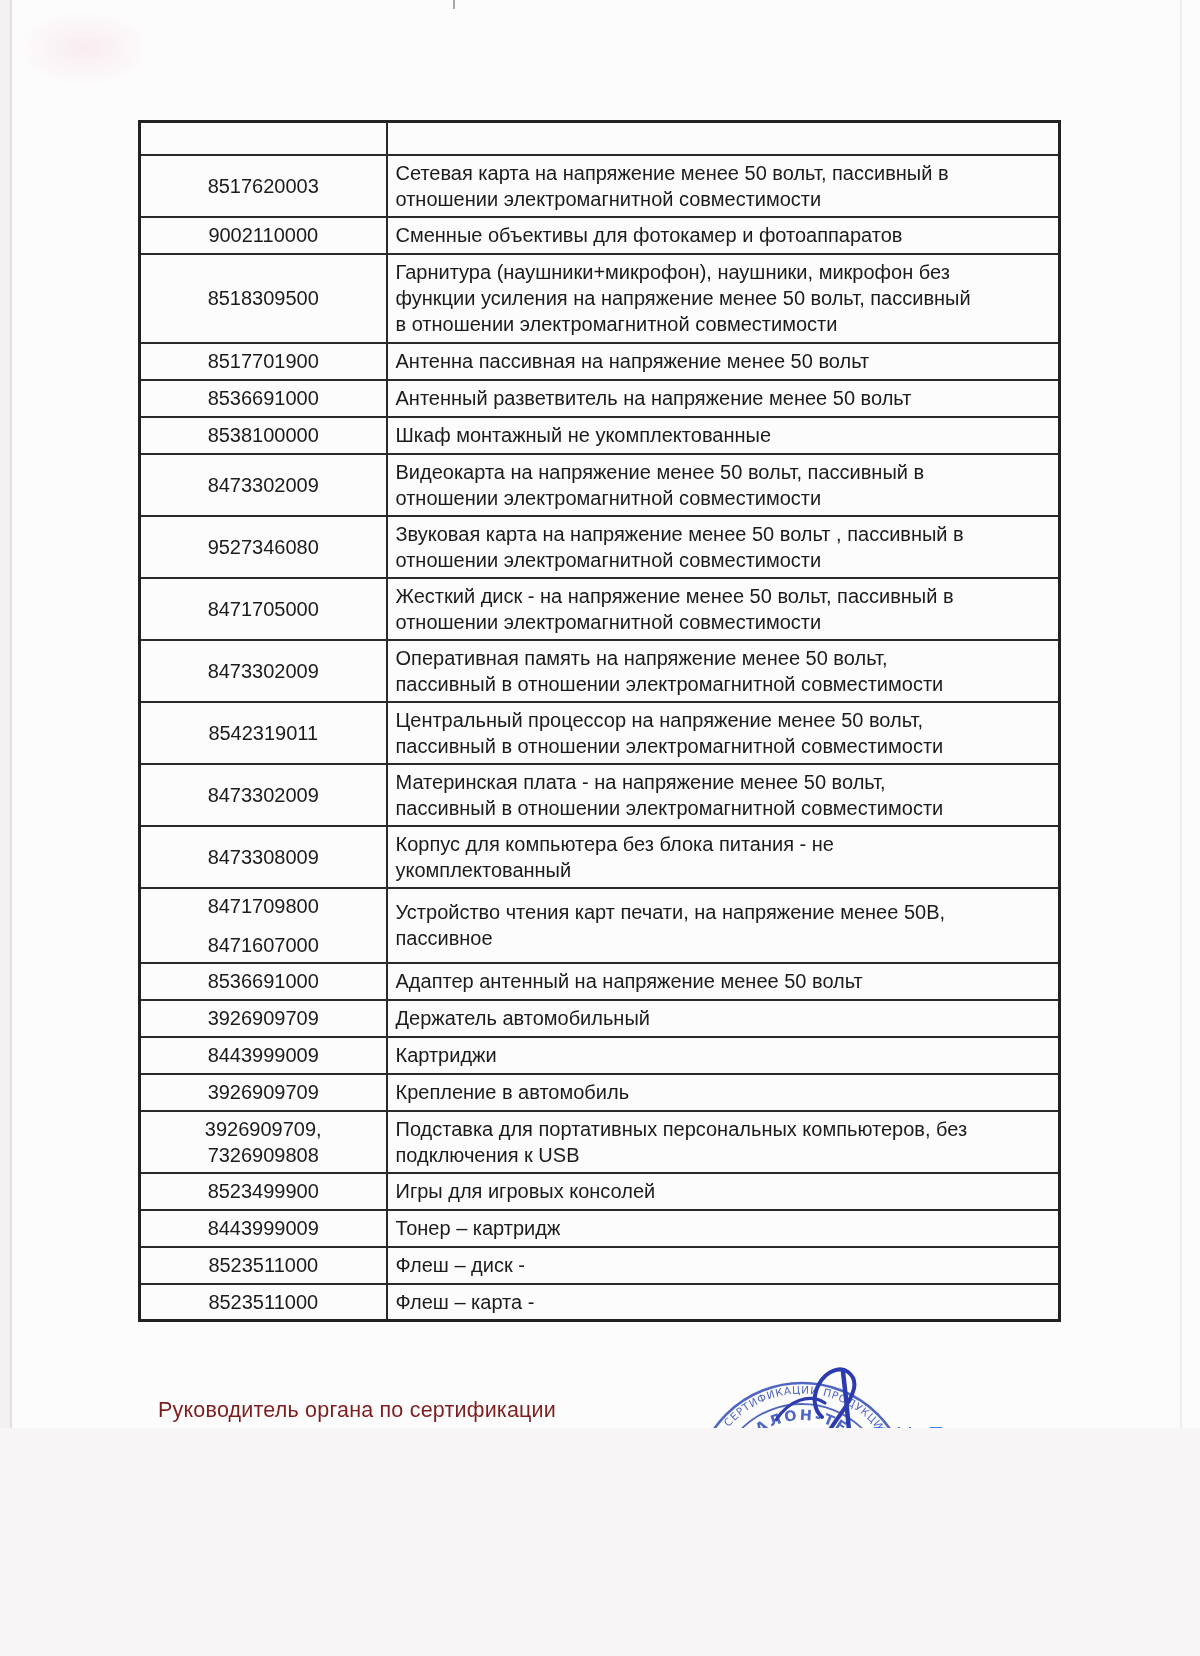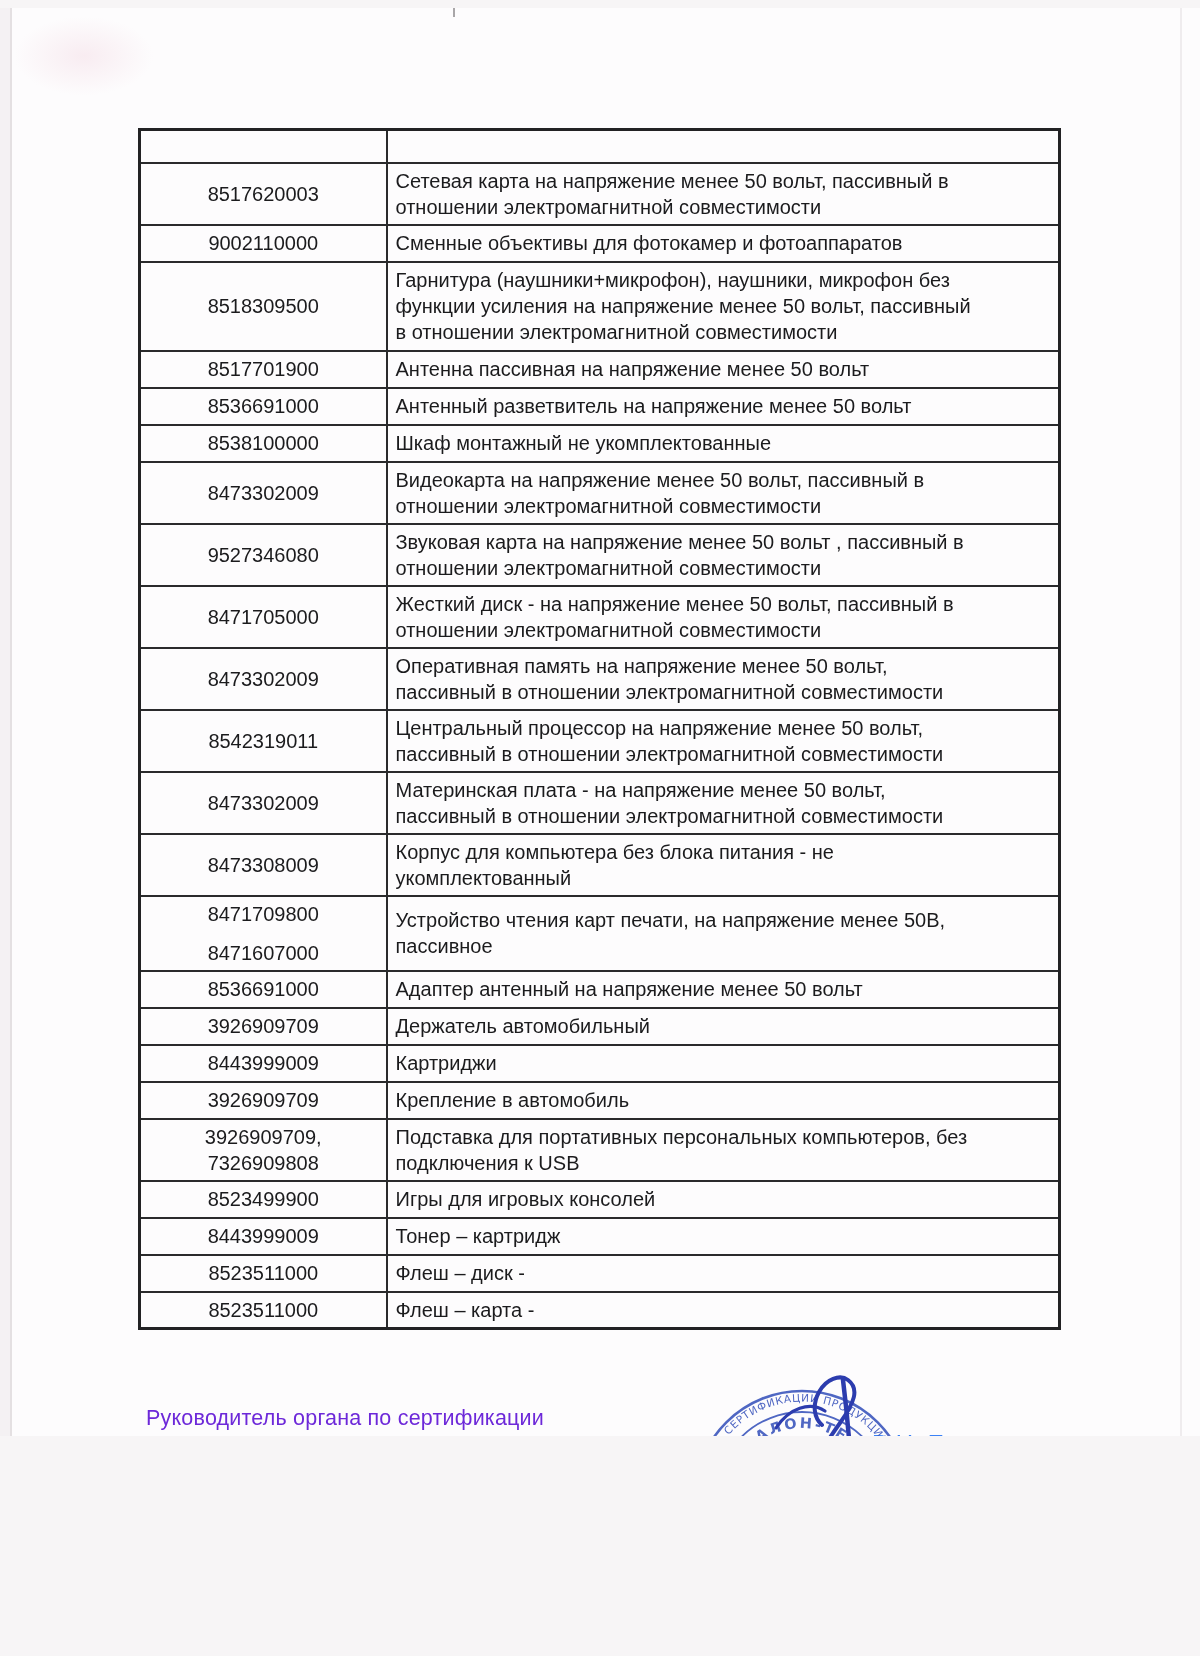--- a/index.html
+++ b/index.html
@@ -3,21 +3,21 @@
 <meta charset="utf-8">
 <style>
   html,body{margin:0;padding:0;}
   body{
     width:1200px;height:1656px;
     background:#f7f5f6;
     font-family:"Liberation Sans", sans-serif;
   }
   .sheet{
     position:relative;width:1200px;height:1428px;
-    background:#fdfcfd;overflow:hidden;margin-top:8px;
+    background:#fdfcfd;overflow:hidden;
   }
   
   .edge-left-area{position:absolute;left:0;top:0;width:10px;height:1656px;background:#f4f1f3;}
   .edge-left-line{position:absolute;left:10px;top:0;width:2px;height:1656px;background:#e4e0e2;}
   .edge-right-line{position:absolute;left:1180px;top:0;width:2px;height:1656px;background:#efecee;}
   .edge-bottom-line{position:absolute;left:0;top:1634px;width:1200px;height:2px;background:#cfcbcd;}
   .edge-bottom-area{position:absolute;left:0;top:1636px;width:1200px;height:20px;background:#f6f4f5;}
   .tick-top{position:absolute;left:453px;top:0;width:2px;height:9px;background:#a9a6a8;}
   .blotch{position:absolute;border-radius:50%;pointer-events:none;}
   .blotch-tl{left:14px;top:8px;width:140px;height:80px;
@@ -40,22 +40,22 @@
     padding:4px 8px;
   }
   table.codes col.c1{width:247px;}
   table.codes col.c2{width:673px;}
   tr.header-row{height:33px;}
   td.code-cell{text-align:center;}
   td.desc-cell{padding-left:14px;}
 
   
   .signatory-title{
-    position:absolute;left:146px;top:1396px;
-    font-size:21.5px;line-height:29.5px;color:#6d28d9;
+    position:absolute;left:158px;top:1396px;
+    font-size:21.5px;line-height:29.5px;color:#7f1d1d;
     letter-spacing:0.2px;
   }
   .signatory-name{
     position:absolute;left:872px;top:1422px;
     font-size:24px;color:#3b82f6;letter-spacing:0.5px;
   }
 
   
   .stamp-svg{position:absolute;left:640px;top:1280px;width:360px;height:376px;}
   #stamp-group{color:#3d57bd;}

